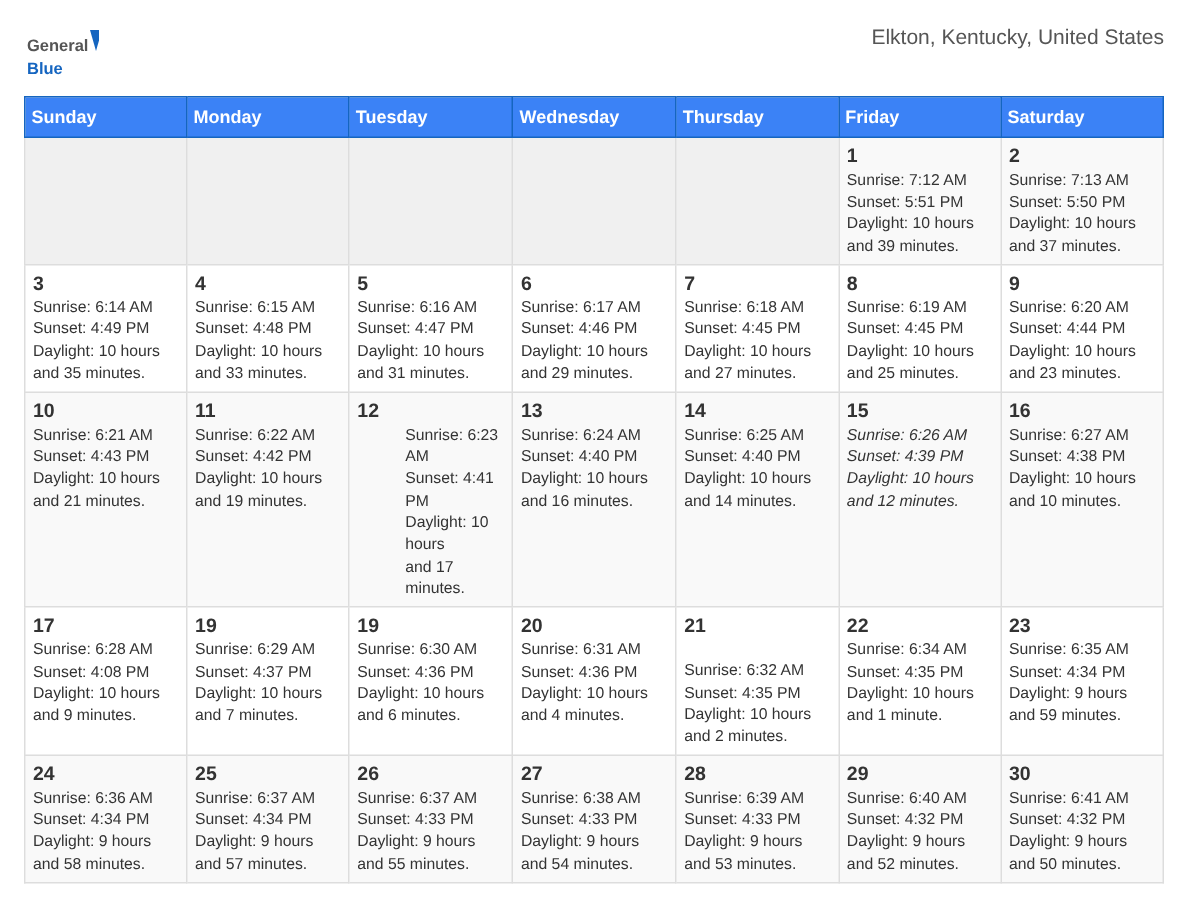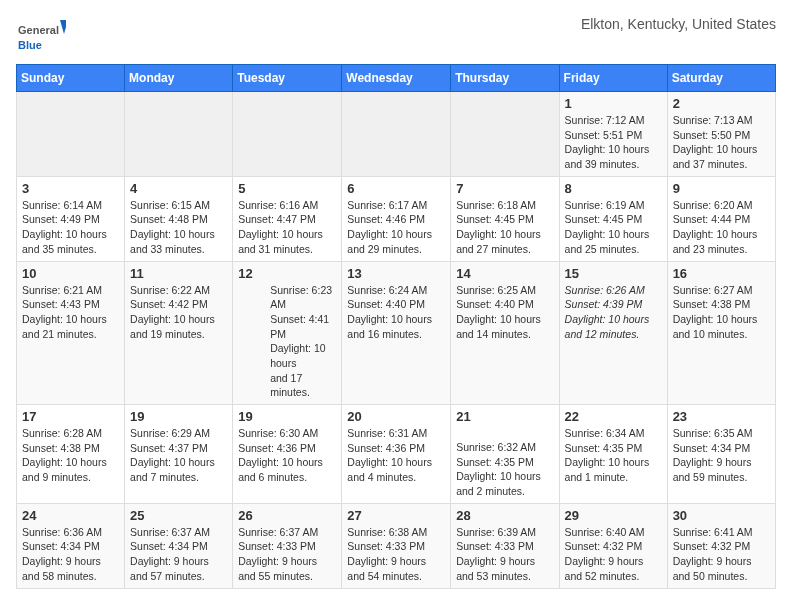--- a/index.html
+++ b/index.html
@@ -226,21 +226,21 @@
           <div class="day-info" style="white-space: pre-line;">Sunrise: 6:27 AM
 Sunset: 4:38 PM
 Daylight: 10 hours
 and 10 minutes.</div>
         </td>
       </tr>
       <tr>
         <td>
           <span class="day-number">17</span>
           <div class="day-info" style="white-space: pre-line;">Sunrise: 6:28 AM
-Sunset: 4:38 PM
+Sunset: 4:08 PM
 Daylight: 10 hours
 and 9 minutes.</div>
         </td>
         <td>
           <span class="day-number">19</span>
           <div class="day-info" style="white-space: pre-line;">Sunrise: 6:29 AM
 Sunset: 4:37 PM
 Daylight: 10 hours
 and 7 minutes.</div>
         </td>

